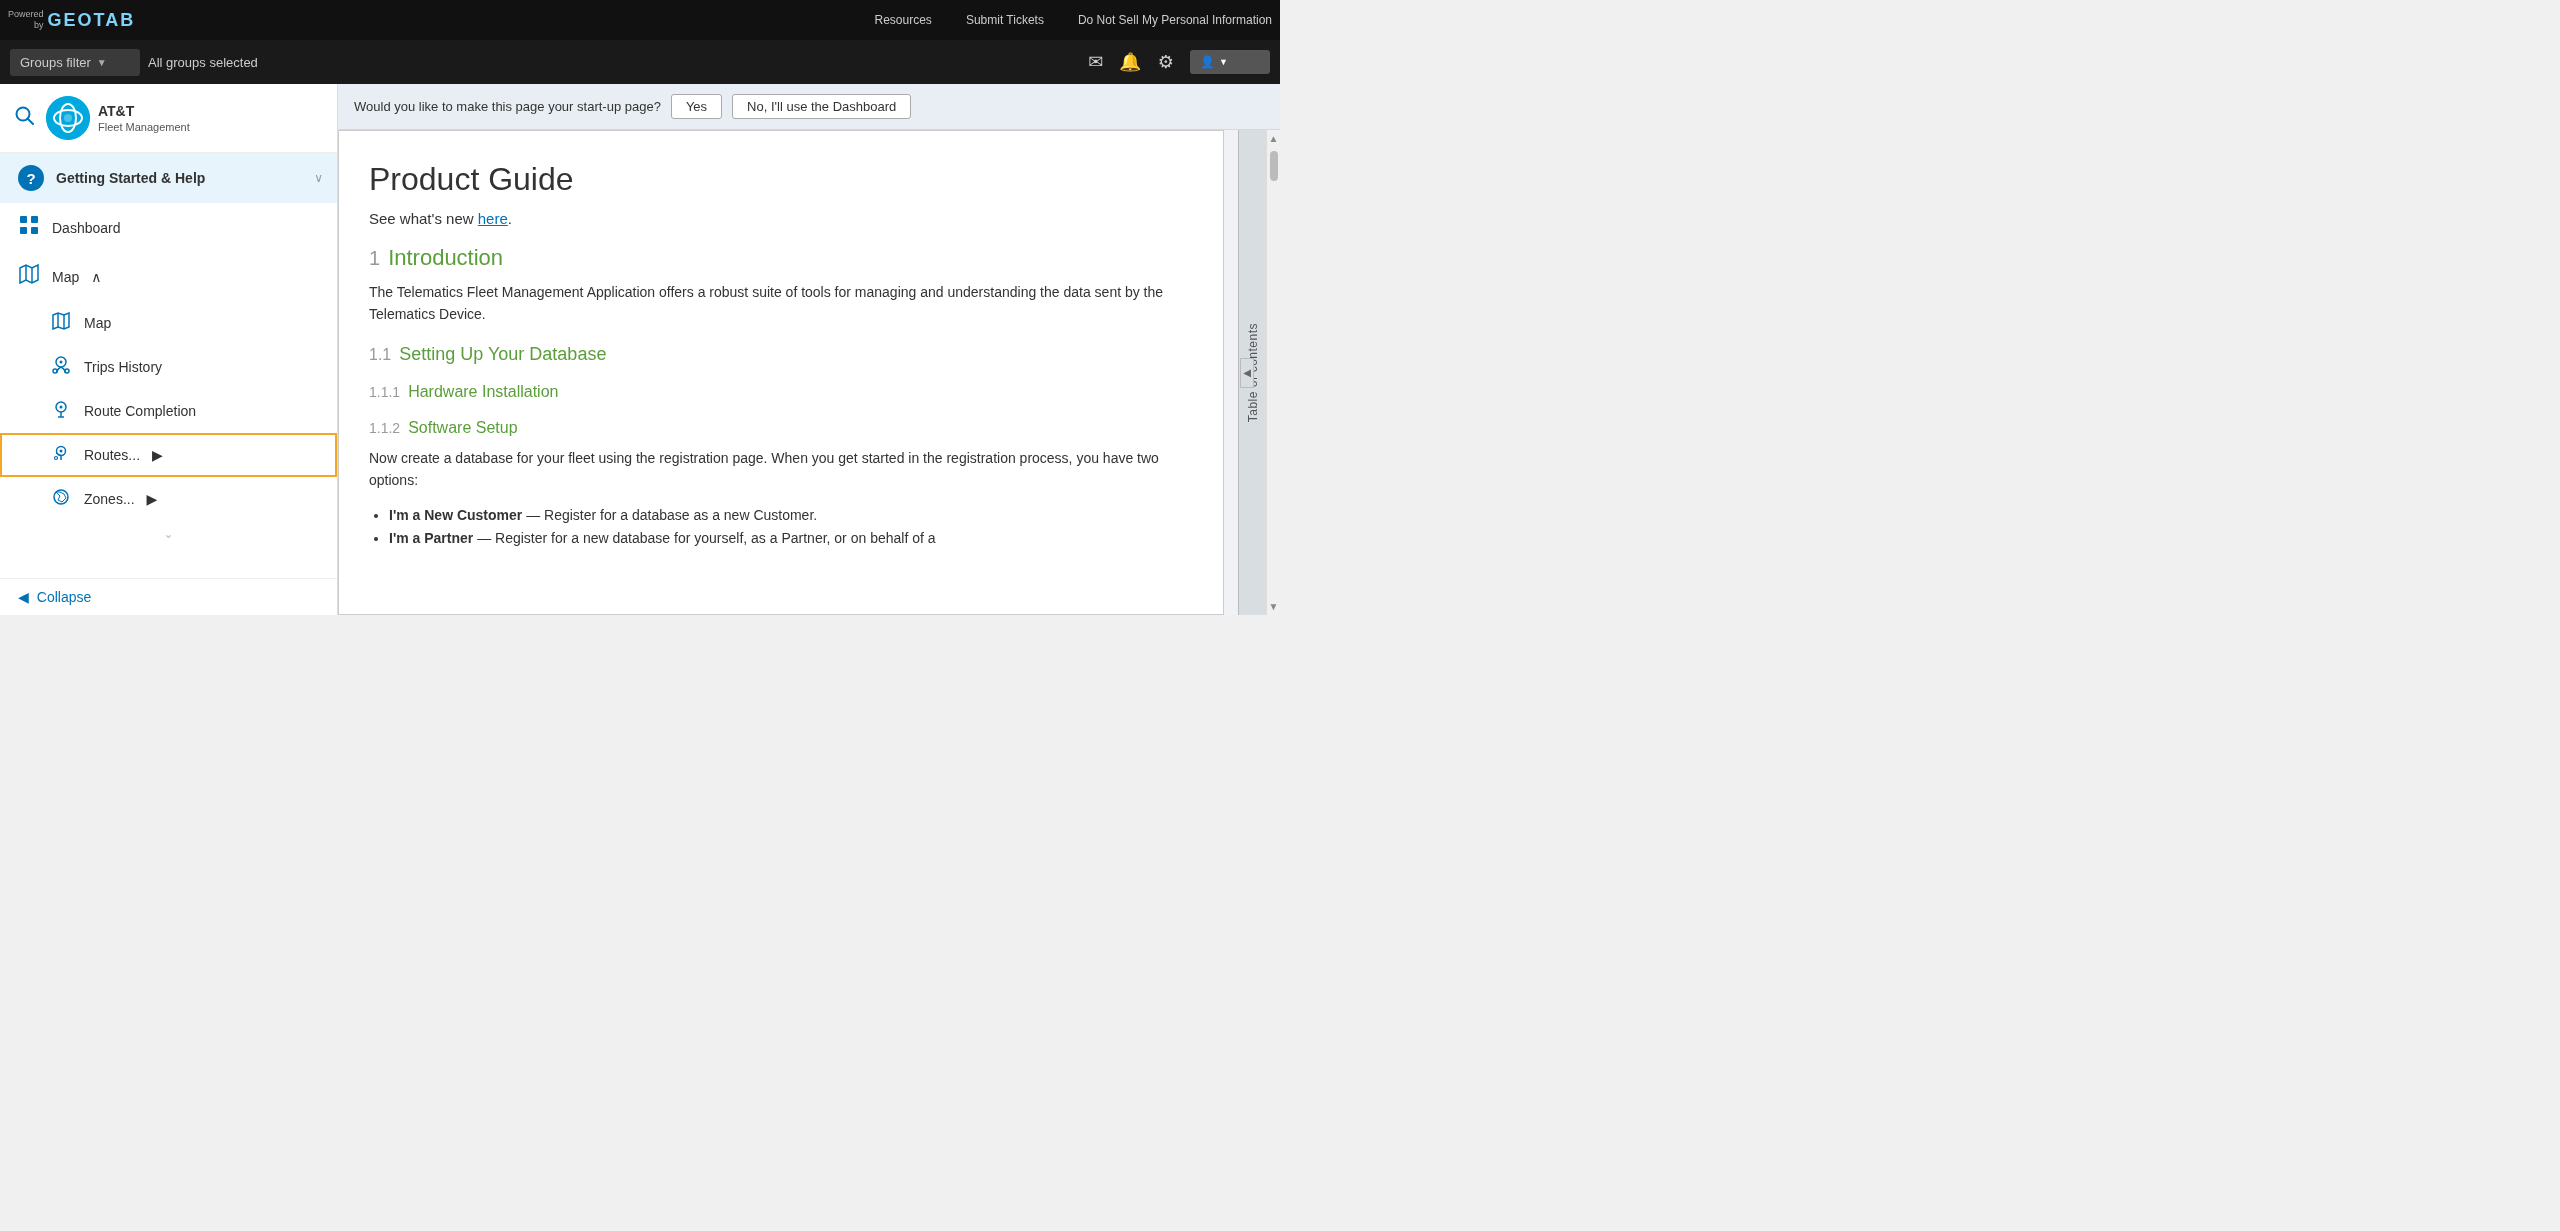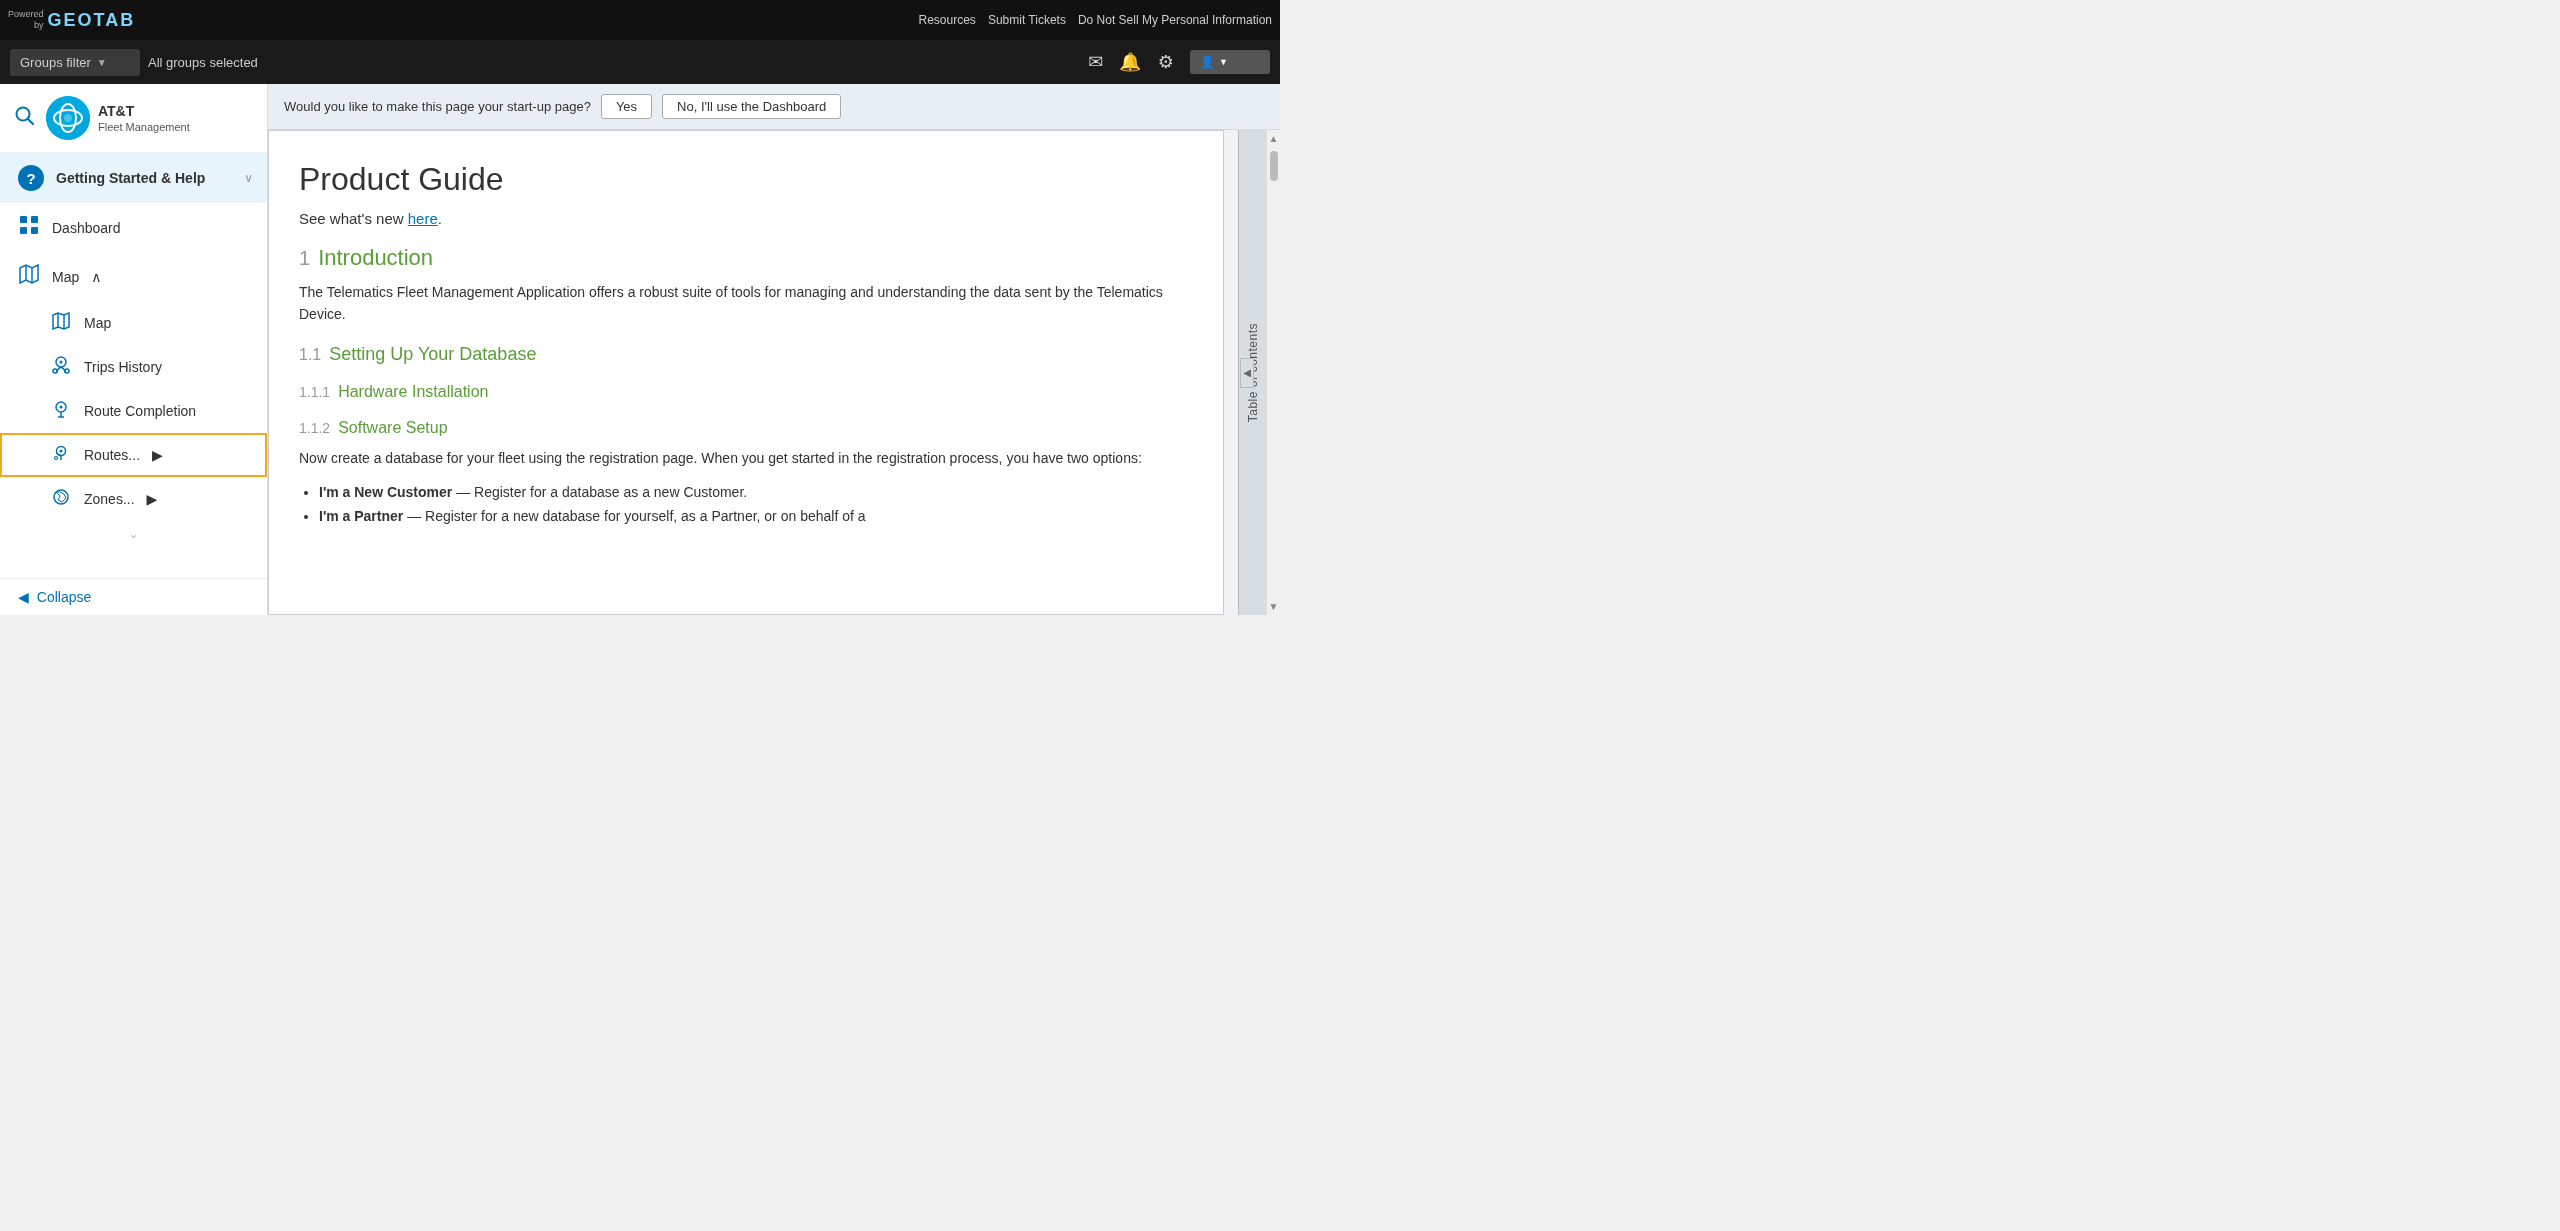--- a/index.html
+++ b/index.html
@@ -14,21 +14,21 @@
       align-items: center;
       justify-content: space-between;
       padding: 0 8px;
       position: relative;
       z-index: 100;
     }
     .top-bar-left { display: flex; align-items: center; }
     .geotab-logo { display: flex; align-items: center; gap: 4px; }
     .powered-by { font-size: 9px; color: #aaa; line-height: 1.2; text-align: right; }
     .logo-text { color: #fff; font-size: 20px; font-weight: bold; letter-spacing: 1px; }
-    .top-bar-right { display: flex; align-items: center; gap: 12px; }
+    .top-bar-right { display: flex; align-items: center; gap: 34px; }
     .top-bar-link { color: #ccc; font-size: 12px; cursor: pointer; text-decoration: none; }
 
     
     .groups-bar {
       background: #1a1a1a;
       height: 44px;
       display: flex;
       align-items: center;
       padding: 0 10px;
       gap: 8px;
@@ -66,21 +66,21 @@
     }
 
     
     .main-layout {
       display: flex;
       height: calc(615px - 84px);
     }
 
     
     .sidebar {
-      width: 268px;
+      width: 338px;
       background: #fff;
       border-right: 1px solid #ddd;
       display: flex;
       flex-direction: column;
       overflow: hidden;
       position: relative;
     }
     .sidebar-top {
       padding: 12px 14px;
       border-bottom: 1px solid #eee;

